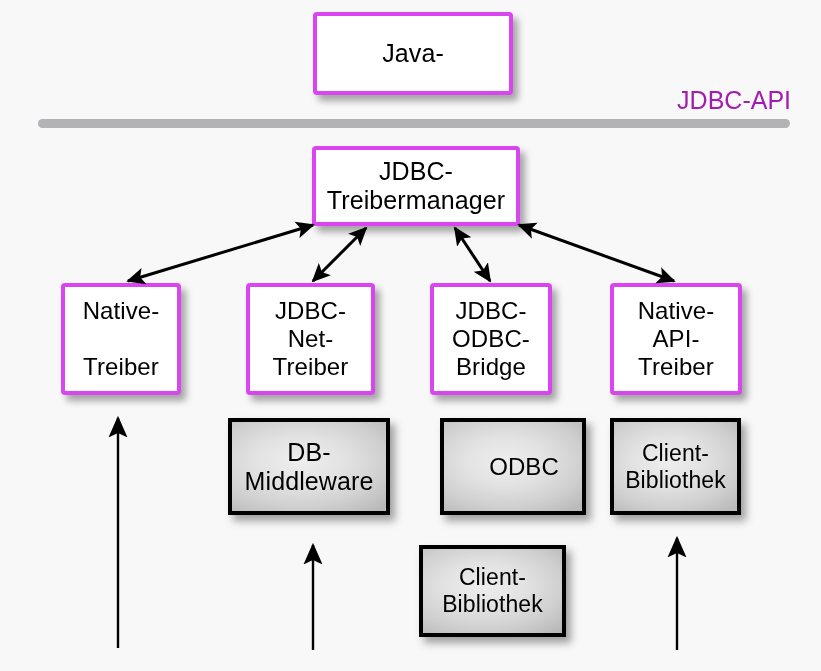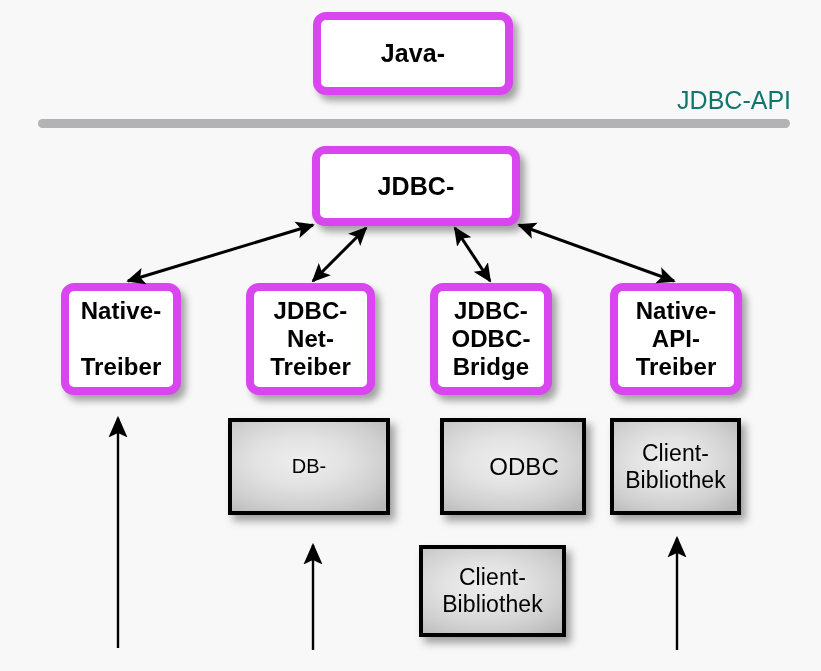--- a/index.html
+++ b/index.html
@@ -14,28 +14,28 @@
     background: #f8f8f8;
     font-family: "Liberation Sans", sans-serif;
     overflow: hidden;
   }
 
   
   .rbox {
     position: absolute;
     box-sizing: border-box;
     background: #ffffff;
-    border: 8px solid #d946ef;
-    border-radius: 13px;
+    border: 4px solid #d946ef;
+    border-radius: 4px;
     display: flex;
     align-items: center;
     justify-content: center;
     text-align: center;
     color: #000000;
-    font-weight: 700;
+    font-weight: 400;
     line-height: 1.16;
     letter-spacing: 0.1px;
     box-shadow: 5px 6px 7px rgba(0,0,0,0.34);
     z-index: 5;
   }
   .rbox .txt { display: block; width: 100%; }
 
   
   .gbox {
     position: absolute;
@@ -52,21 +52,21 @@
     line-height: 1.16;
     letter-spacing: 0.1px;
     box-shadow: 5px 6px 8px rgba(0,0,0,0.36);
     z-index: 4;
   }
   .gbox .txt { display: block; width: 100%; }
 
   
   .api-label {
     position: absolute;
-    color: #0f766e;
+    color: #a21caf;
     white-space: nowrap;
     z-index: 3;
   }
   .api-bar {
     position: absolute;
     background: #b3b3b6;
     border-radius: 5px;
     z-index: 2;
   }
 
@@ -92,20 +92,21 @@
     </span>
   </div>
 
   <div class="api-label" style="right:30px; top:86px; font-size:25px;">JDBC-API</div>
 
   <div class="api-bar" style="left:38px; top:119px; width:752px; height:9px;"></div>
 
   <div class="rbox" style="left:312px; top:146px; width:208px; height:80px; font-size:25px;">
     <span class="txt">
       <span>JDBC-</span><br>
+      <span>Treibermanager</span>
     </span>
   </div>
 
   <div class="rbox" style="left:61px; top:283px; width:120px; height:112px; font-size:24px;">
     <span class="txt">
       <span>Native-</span><br>
       <br>
       <span>Treiber</span>
     </span>
   </div>
@@ -127,23 +128,24 @@
   </div>
 
   <div class="rbox" style="left:610px; top:283px; width:132px; height:112px; font-size:24px;">
     <span class="txt">
       <span>Native-</span><br>
       <span>API-</span><br>
       <span>Treiber</span>
     </span>
   </div>
 
-  <div class="gbox" style="left:228px; top:418px; width:162px; height:97px; font-size:20px;">
+  <div class="gbox" style="left:228px; top:418px; width:162px; height:97px; font-size:25px;">
     <span class="txt">
       <span>DB-</span><br>
+      <span>Middleware</span>
     </span>
   </div>
 
   <div class="gbox" style="left:440px; top:418px; width:146px; height:97px; font-size:24px;padding-left:22px;">
     <span class="txt">
       <span>ODBC</span>
     </span>
   </div>
 
   <div class="gbox" style="left:610px; top:418px; width:131px; height:97px; font-size:23px;">

